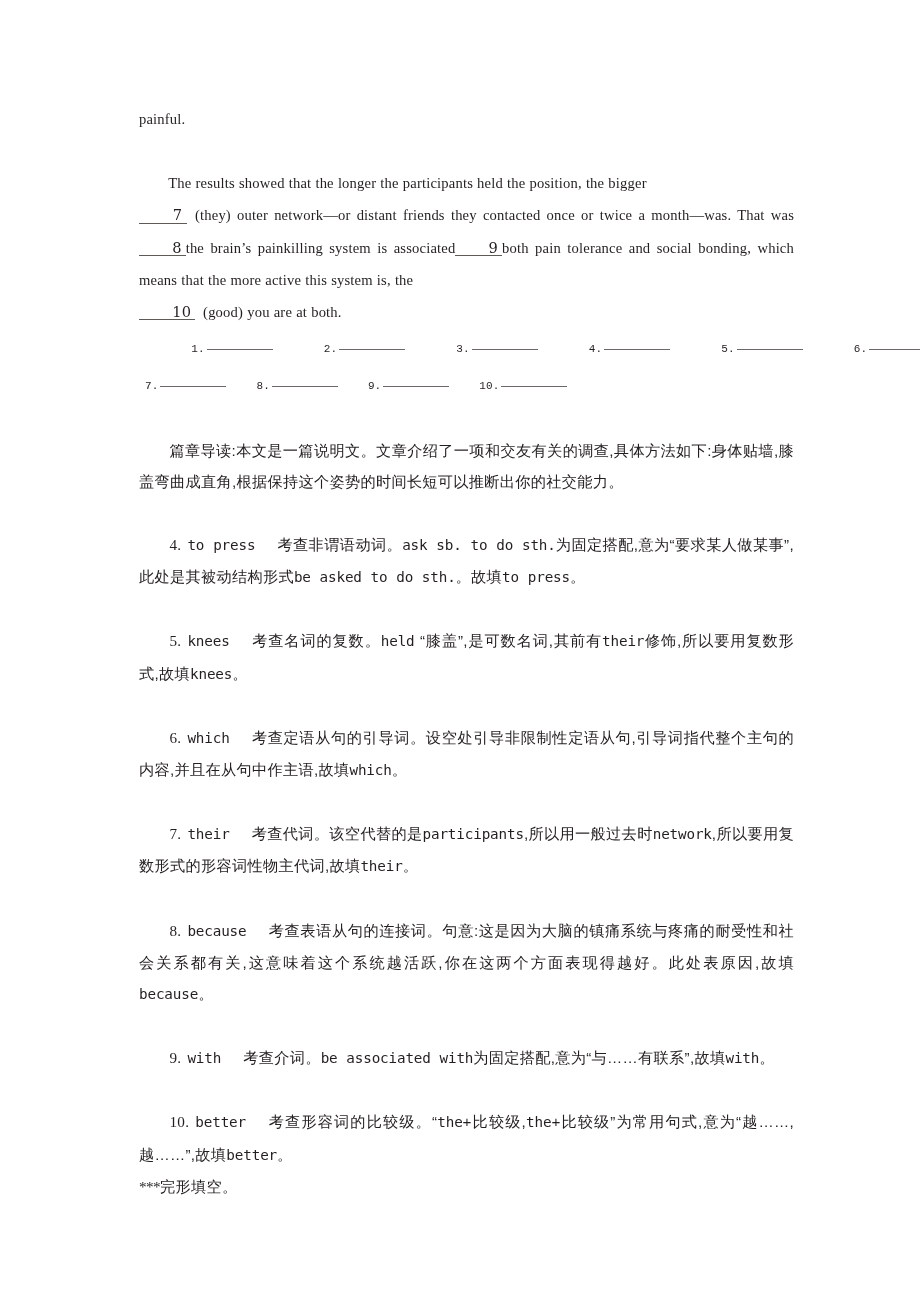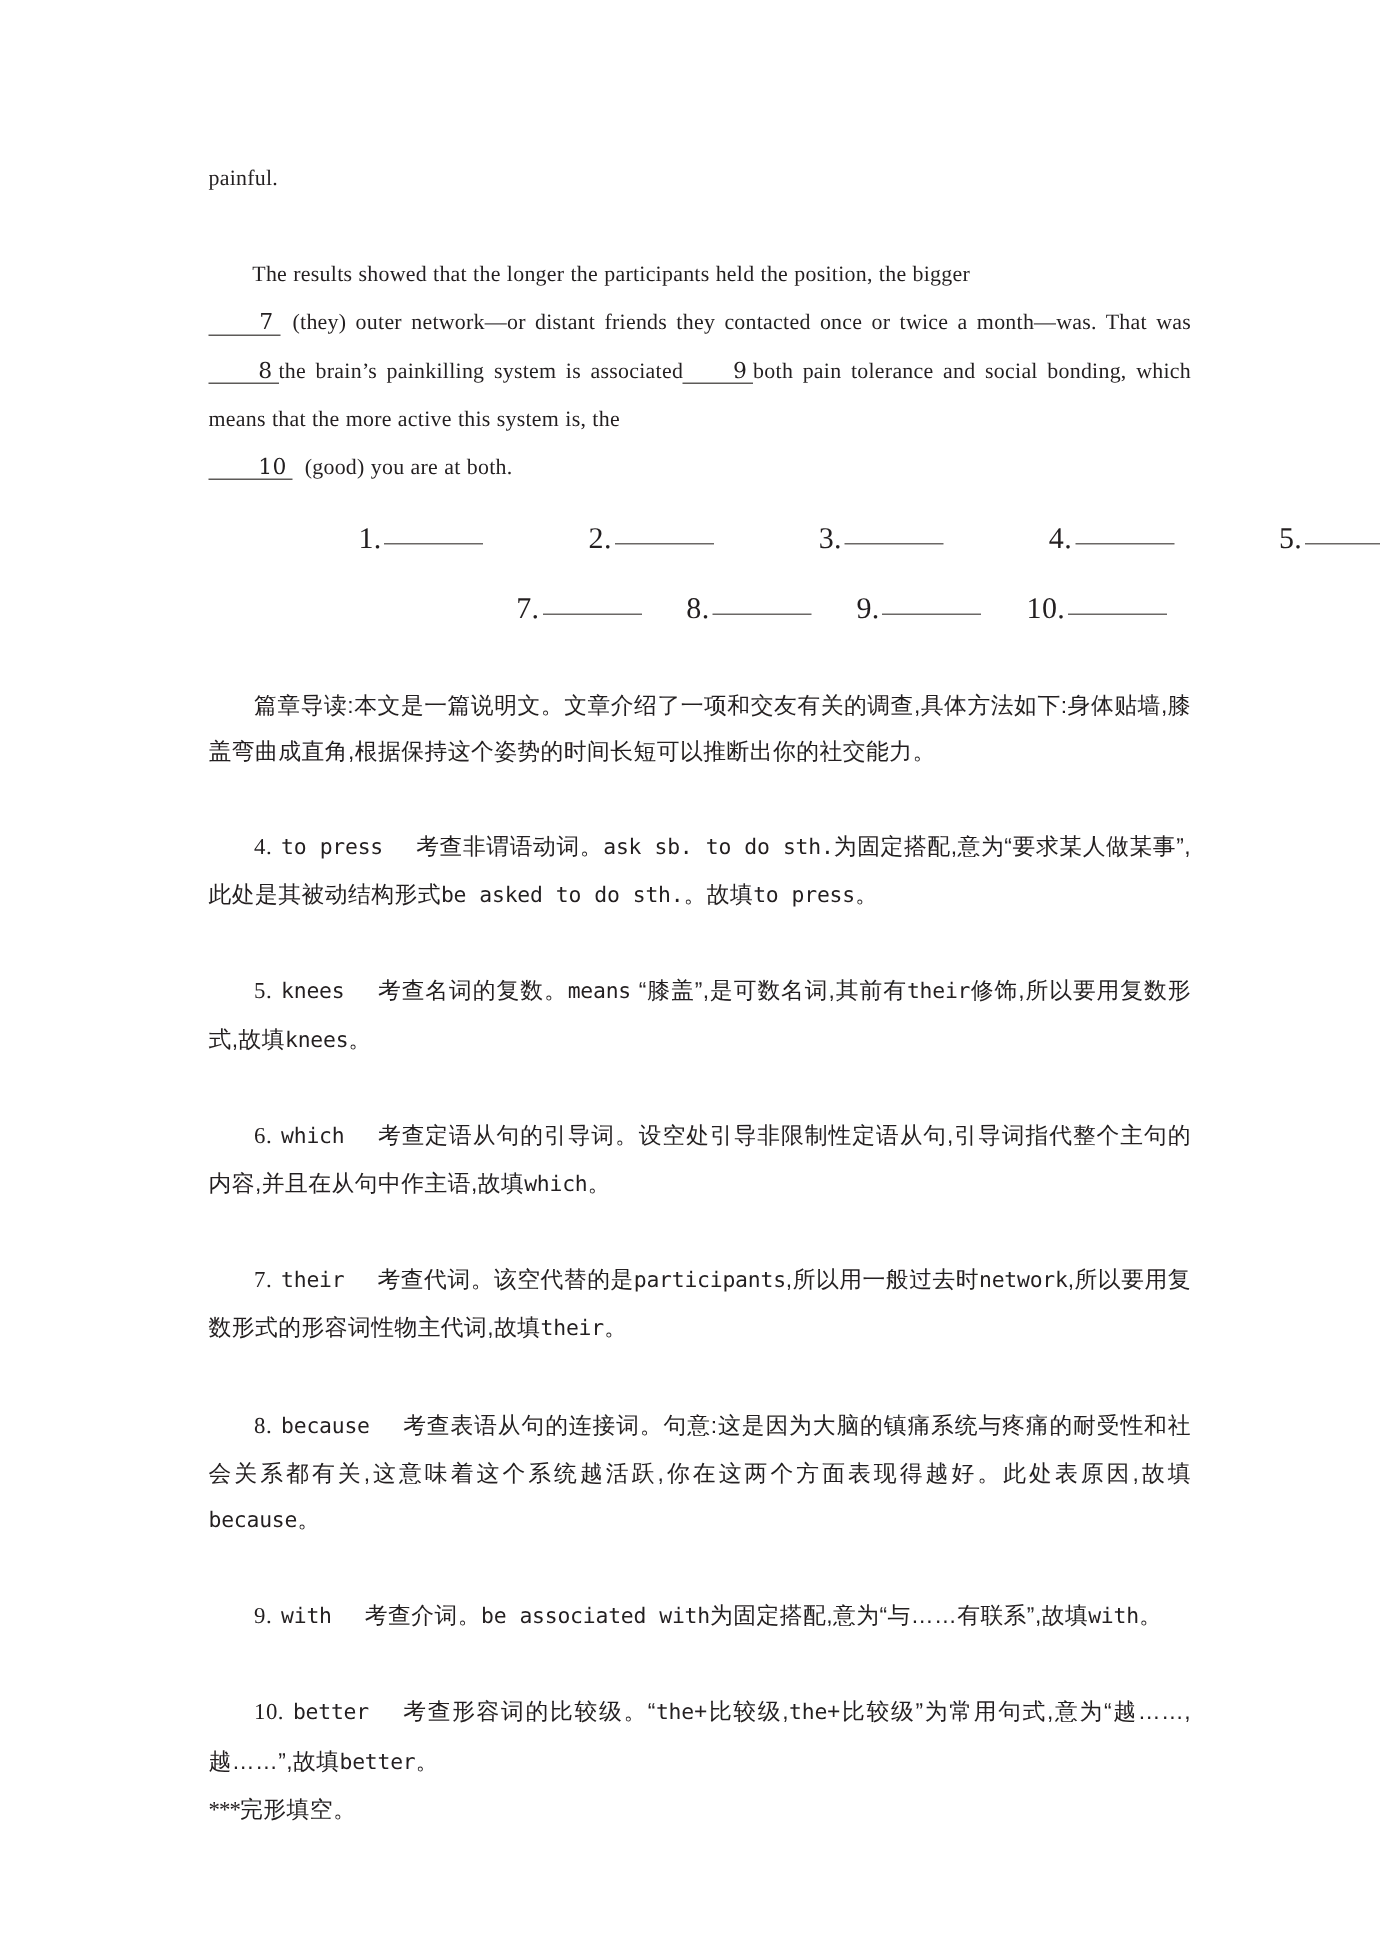--- a/index.html
+++ b/index.html
@@ -69,28 +69,28 @@
     text-align: center;
     min-width: 38px;
     padding: 0 4px 0 4px;
     line-height: 1.05;
     font-family: "DejaVu Serif", "Liberation Serif", serif;
   }
   .blank.w-lead { min-width: 40px; margin-right: 2px; }
 
   
   .answers {
-    margin: 16px;
-    font-size: 20px;
+    margin: 6px;
+    font-size: 11px;
     line-height: 31.2px;
     white-space: nowrap;
-    font-family: Liberation Serif, serif;
+    font-family: Liberation Mono, monospace;
   }
   .answers.row1 { text-indent: 2.1em; }
-  .answers.row2 { text-indent: 0; text-align: right; }
+  .answers.row2 { text-indent: 0; }
   .ans {
     display: inline-block;
     white-space: nowrap;
   }
   .ans .num { letter-spacing: 0.01em; }
   .ans .rule {
     display: inline-block;
     width: 66px;
     border-bottom: 1px solid #6b6866;
     vertical-align: 2px;
@@ -137,21 +137,21 @@
     </p>
 
 
 
 
     <p class="para indent">
       <span>4.</span><span class="gap-s"></span><span class="mono">to press</span><span class="gap-l"></span><span class="cn">考查非谓语动词。</span><span class="mono">ask sb. to do sth.</span><span class="cn">为固定搭配,意为“要求某人做某事”,此处是其被动结构形式</span><span class="mono">be asked to do sth.</span><span class="cn">。故填</span><span class="mono">to press</span><span class="cn">。</span>
     </p>
 
     <p class="para indent">
-      <span>5.</span><span class="gap-s"></span><span class="mono">knees</span><span class="gap-l"></span><span class="cn">考查名词的复数。</span><span class="mono">means</span><span class="cn"> “膝盖”,是可数名词,其前有</span><span class="mono">their</span><span class="cn">修饰,所以要用复数形式,故填</span><span class="mono">knees</span><span class="cn">。</span>
+      <span>5.</span><span class="gap-s"></span><span class="mono">knees</span><span class="gap-l"></span><span class="cn">考查名词的复数。</span><span class="mono">held</span><span class="cn"> “膝盖”,是可数名词,其前有</span><span class="mono">their</span><span class="cn">修饰,所以要用复数形式,故填</span><span class="mono">knees</span><span class="cn">。</span>
     </p>
 
     <p class="para indent">
       <span>6.</span><span class="gap-s"></span><span class="mono">which</span><span class="gap-l"></span><span class="cn">考查定语从句的引导词。设空处引导非限制性定语从句,引导词指代整个主句的内容,并且在从句中作主语,故填</span><span class="mono">which</span><span class="cn">。</span>
     </p>
 
     <p class="para indent">
       <span>7.</span><span class="gap-s"></span><span class="mono">their</span><span class="gap-l"></span><span class="cn">考查代词。该空代替的是</span><span class="mono">participants</span><span class="cn">,所以用一般过去时</span><span class="mono">network</span><span class="cn">,所以要用复数形式的形容词性物主代词,故填</span><span class="mono">their</span><span class="cn">。</span>
     </p>
 

